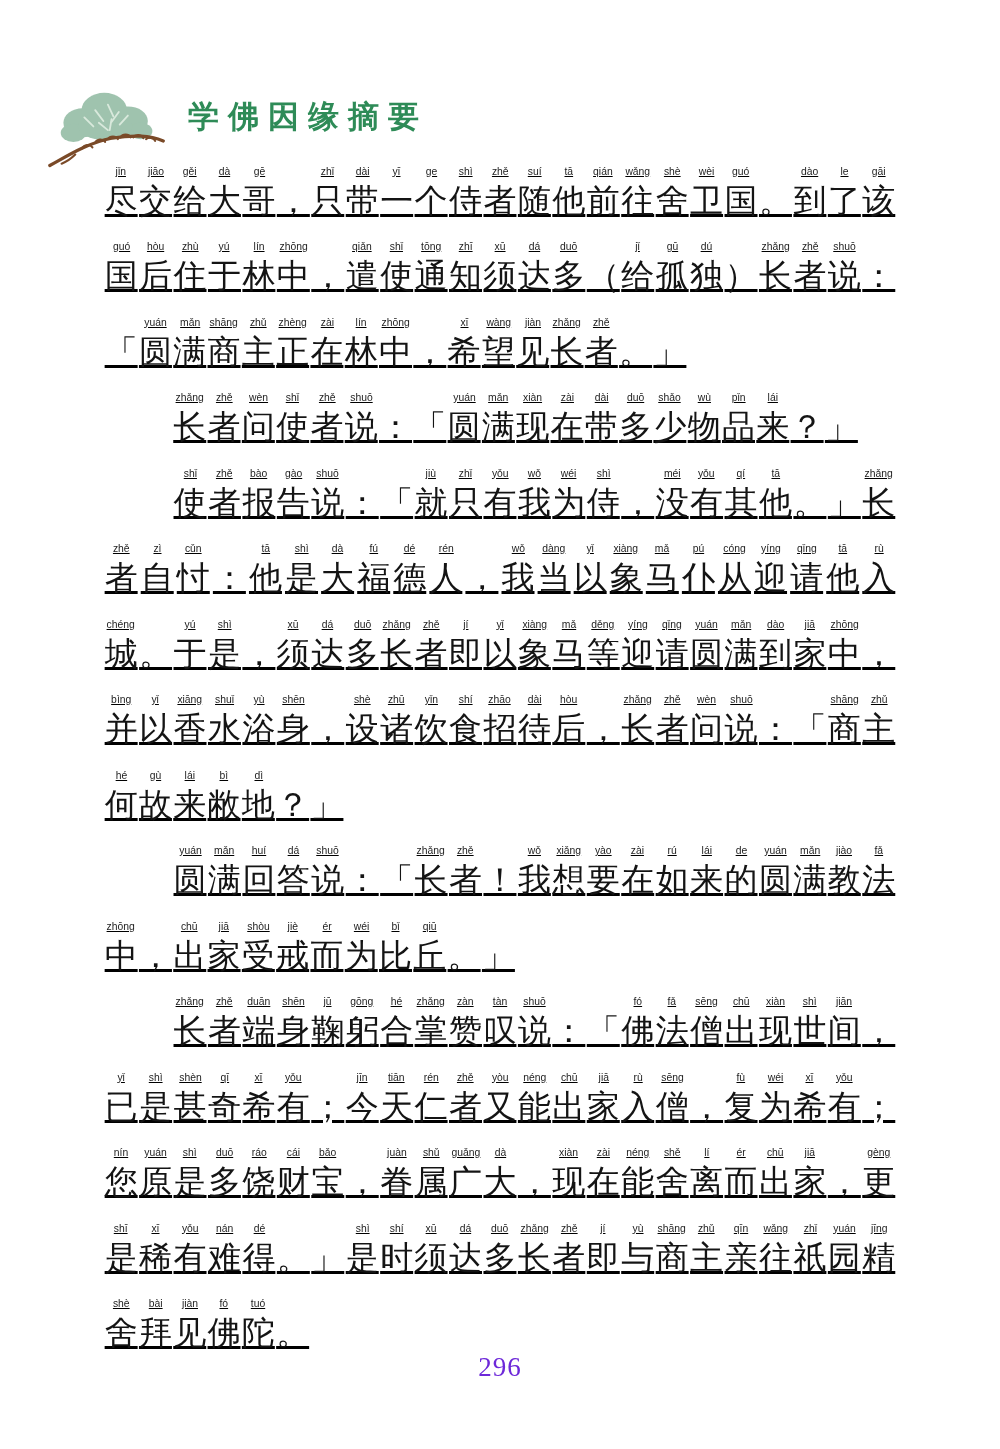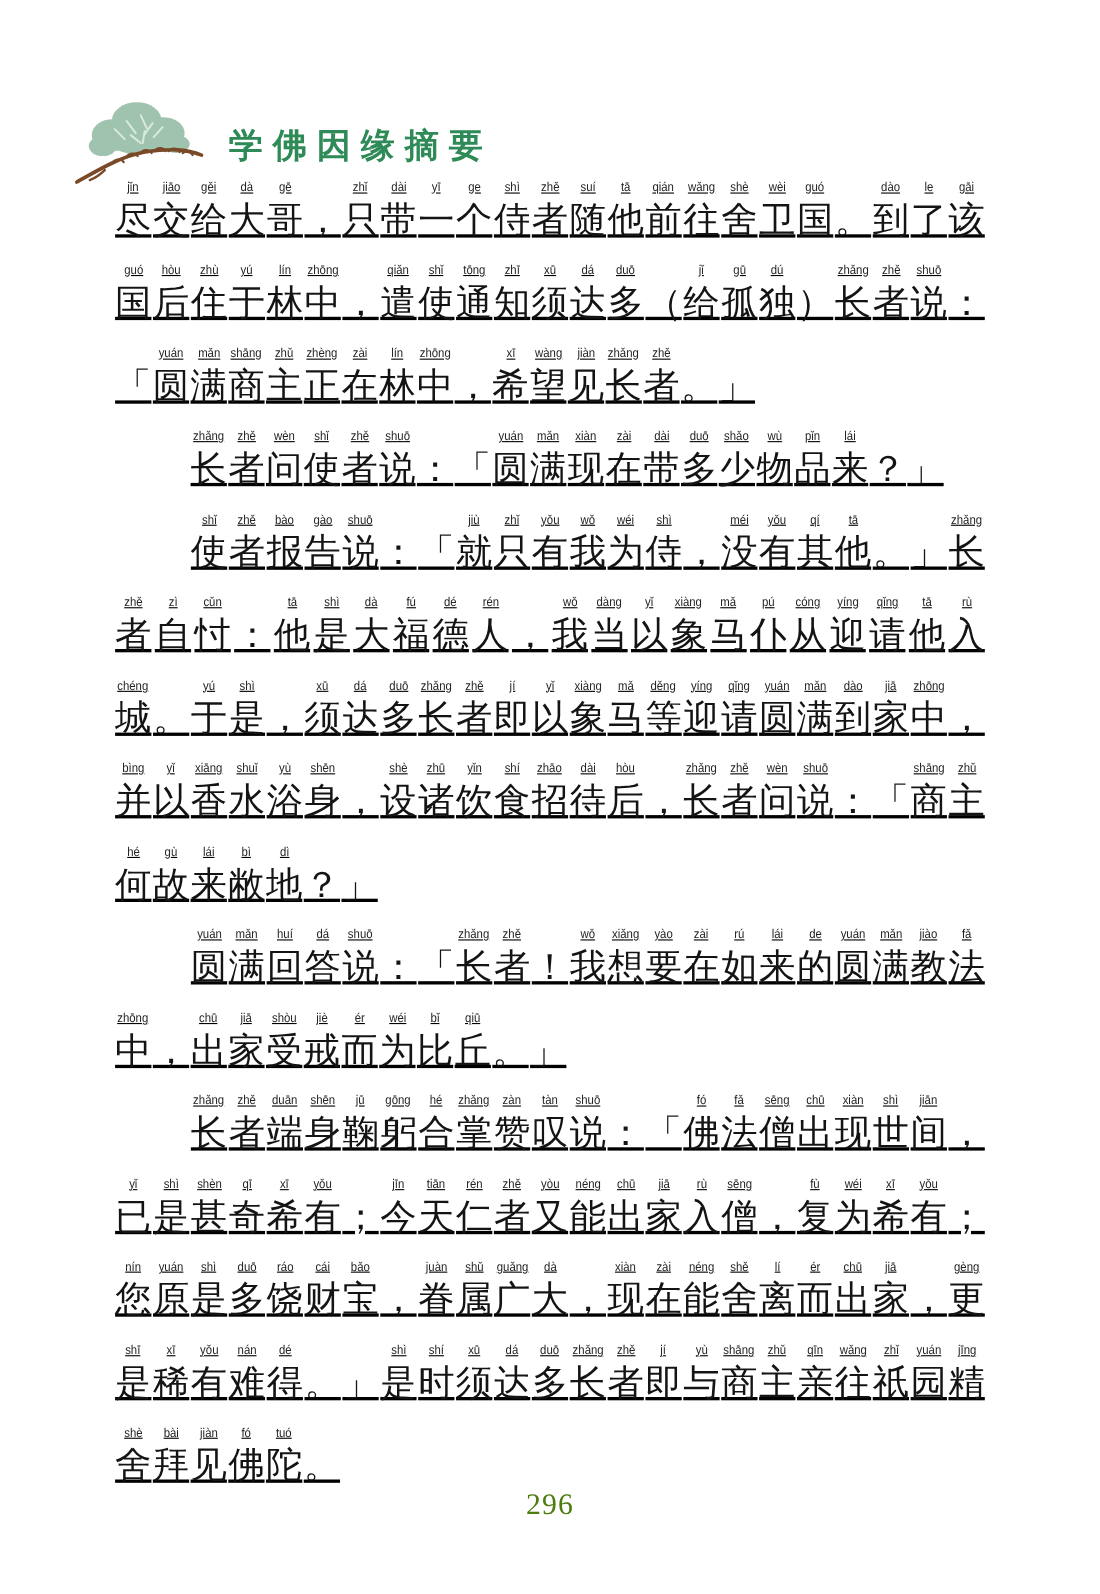--- a/index.html
+++ b/index.html
@@ -6,22 +6,22 @@
   body {
     width: 1000px; height: 1449px;
     background: #ffffff;
     font-family: "Liberation Serif", "DejaVu Serif", serif;
   }
   .page {
     position: relative; width: 1000px; height: 1449px;
     background: #ffffff; overflow: hidden;
   }
   .header {
-    position: absolute; top: 82px; left: 68px;
-    display: flex; align-items: center;
+    position: absolute; top: 82px; left: 48px;
+    display: flex; 
   }
   .logo { width: 118px; height: 88px; flex: 0 0 auto; }
   .title {
     margin-left: 22px; margin-top: 14px;
     font-size: 31px; font-weight: bold;
     letter-spacing: 9px;
     font-family: "Liberation Serif", "DejaVu Serif", serif;
   }
   .text {
     position: absolute; left: 104px; top: 146px; width: 792px; text-decoration: underline;
@@ -39,21 +39,21 @@
     font-size: 11.5px; line-height: 17px; height: 17px;
     color: #232323; white-space: nowrap;
     transform: scaleX(0.9);
   }
   .hanzi {
     font-size: 33px; line-height: 42px; height: 42px;
     color: #141414; white-space: nowrap;
   }
   .page-num {
     position: absolute; top: 1352px; left: 0; width: 1000px;
-    text-align: center; font-size: 27px; color: #4d7c0f;
+    text-align: center; font-size: 27px; color: #6d28d9;
     letter-spacing: 1px;
   }
 </style>
 </head>
 <body>
 
 <div class="page">
 
   <div class="header">
     <span class="logo">

